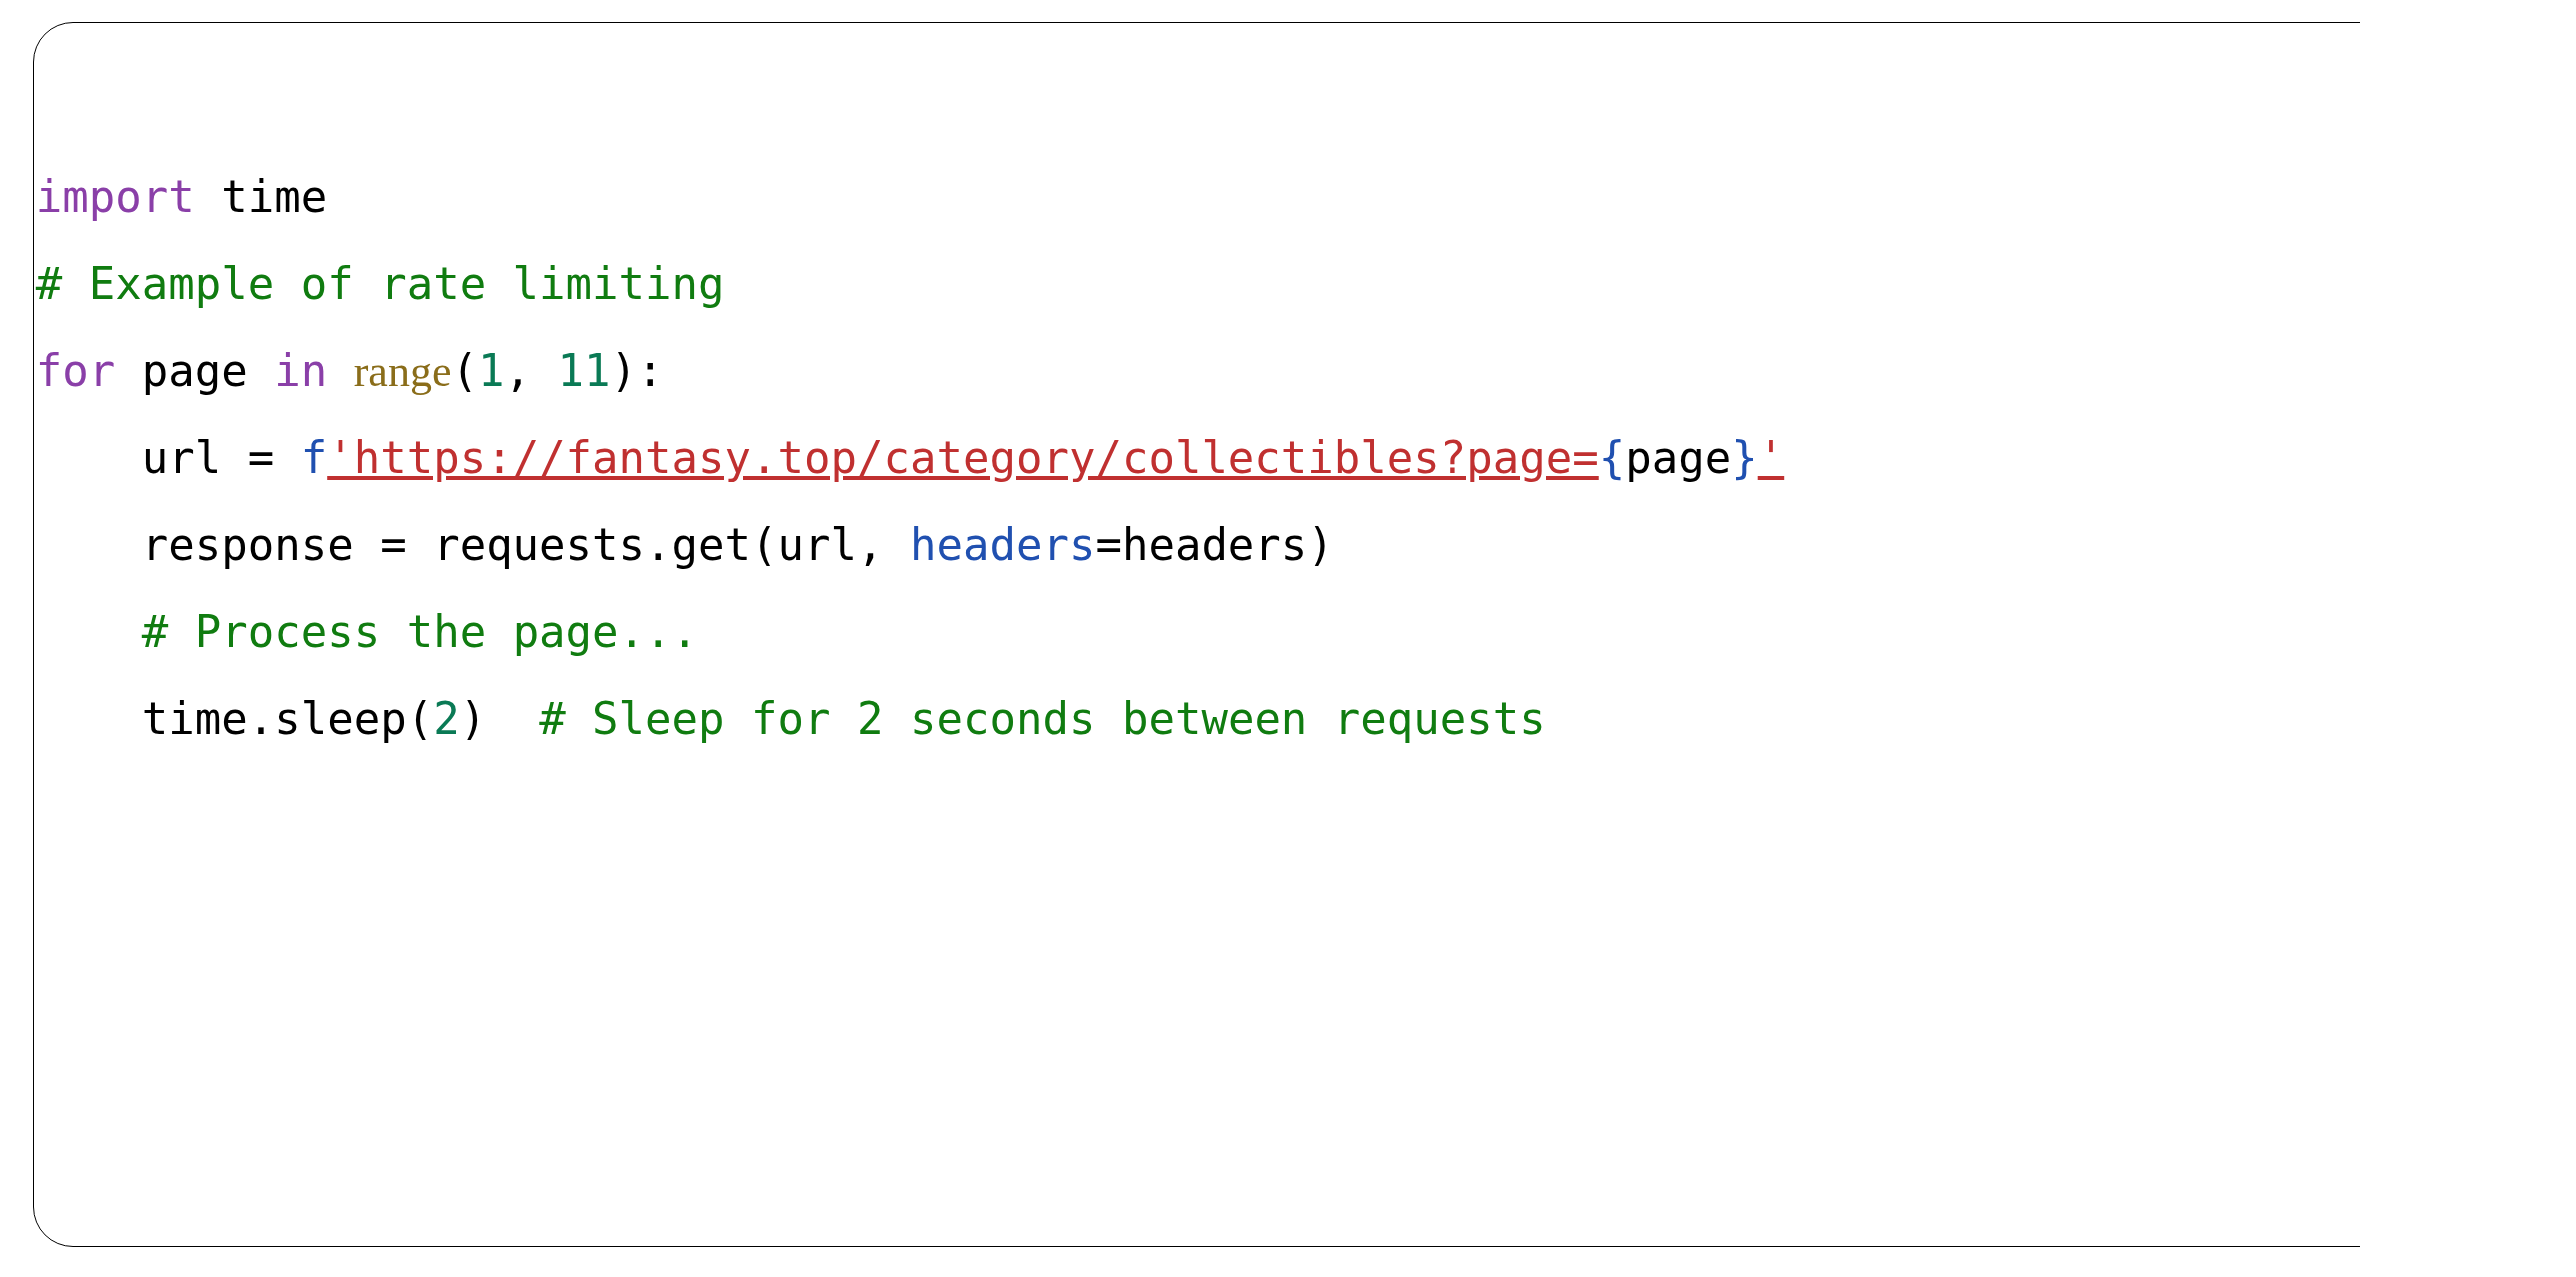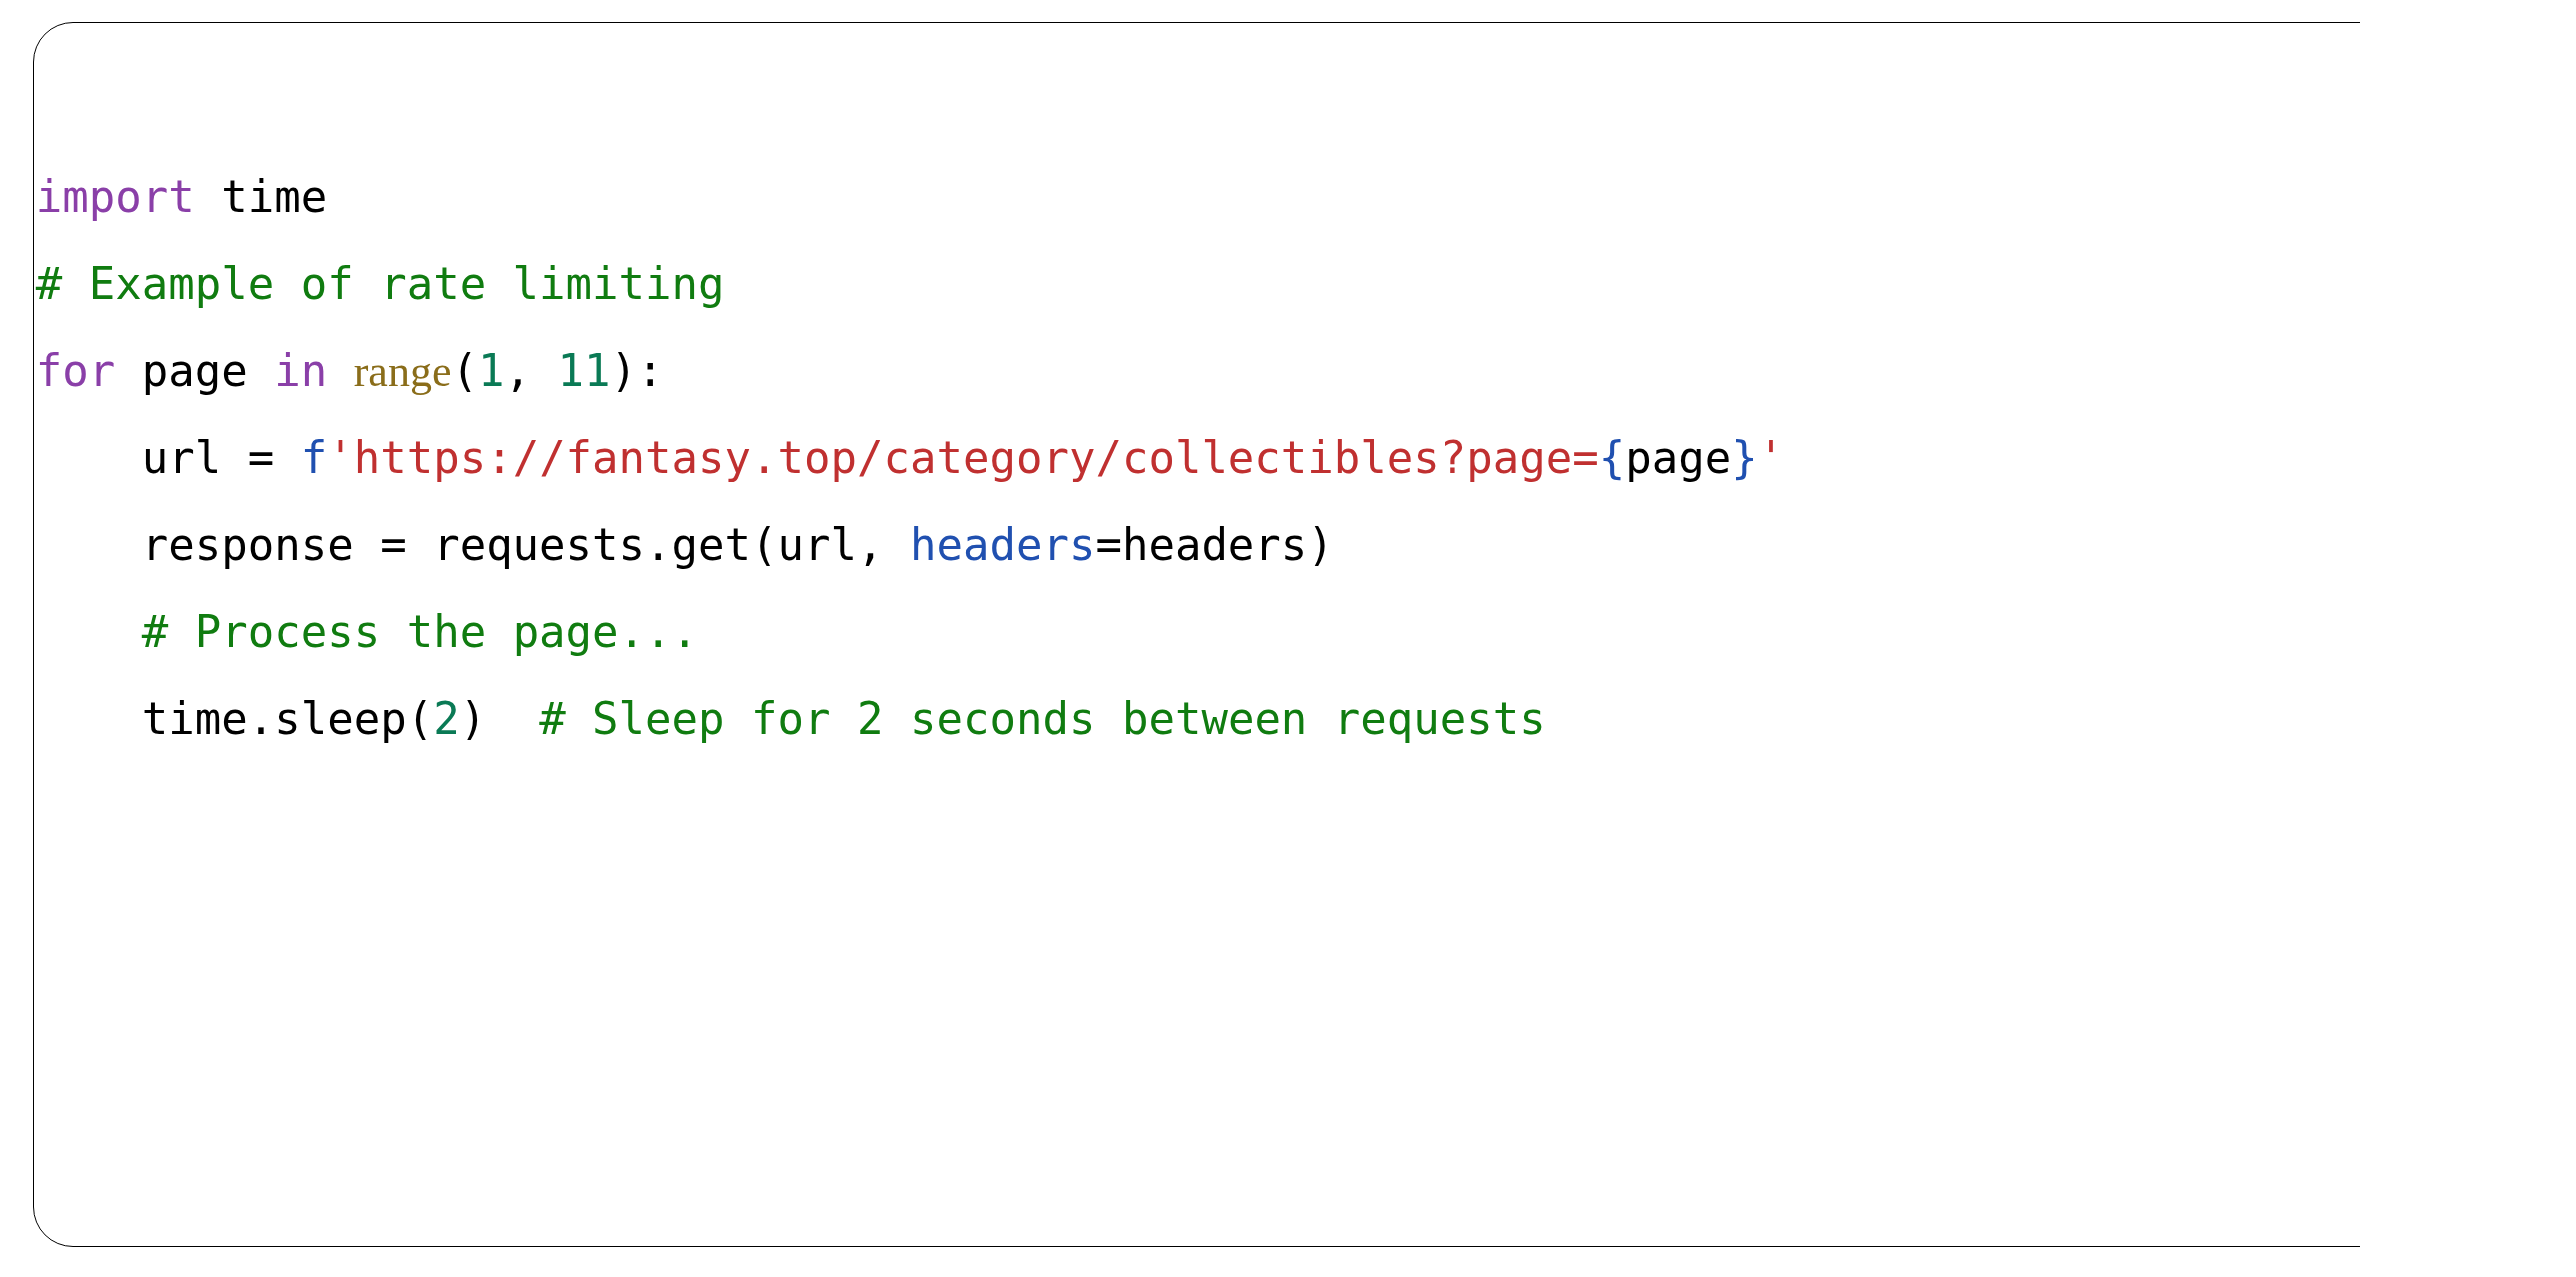--- a/index.html
+++ b/index.html
@@ -53,21 +53,21 @@
     display: block;
     height: 87px;
     white-space: pre;
   }
 
   
   .tok-keyword  { color: #8a3fa8; }
   .tok-comment  { color: #107c10; }
   .tok-builtin  { color: #8a6d1a; font-family: Liberation Serif, serif; }
   .tok-number   { color: #0a7a55; }
-  .tok-string   { color: #c03030; }
+  .tok-string   { color: #c03030; text-decoration: underline; }
   .tok-fprefix  { color: #2050b0; }
   .tok-brace    { color: #2050b0; }
   .tok-kwarg    { color: #2050b0; margin-top: 28px; }
   .tok-plain    { color: #000000; }
 </style>
 </head>
 <body>
 
 <div class="page">
   <div class="code-card" style="border-color: rgb(0, 0, 0); background: rgb(255, 255, 255); border-radius: 40px;">

